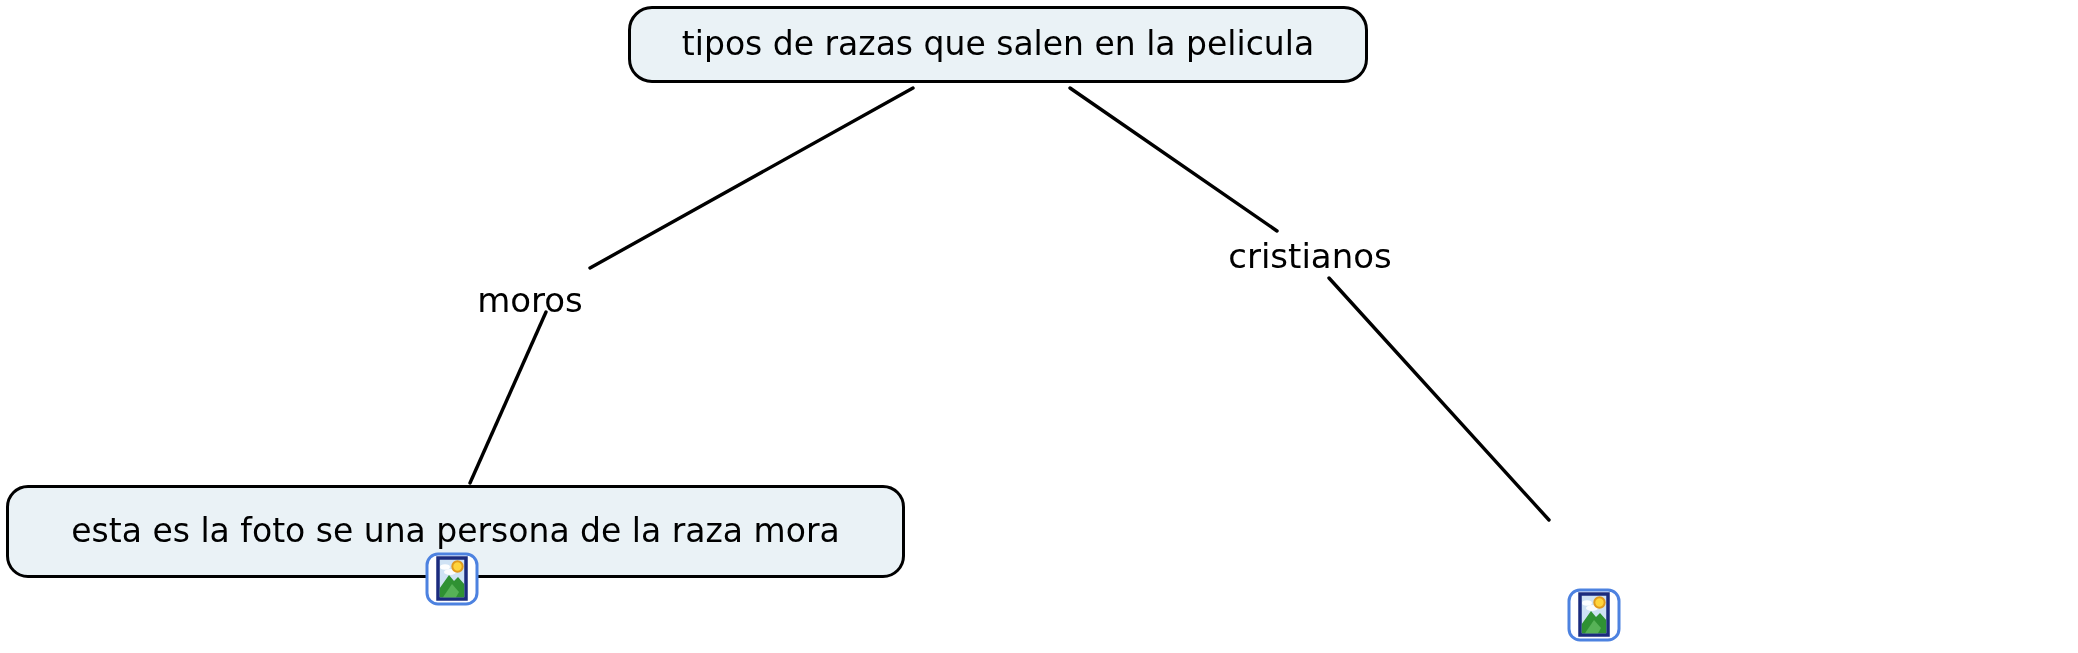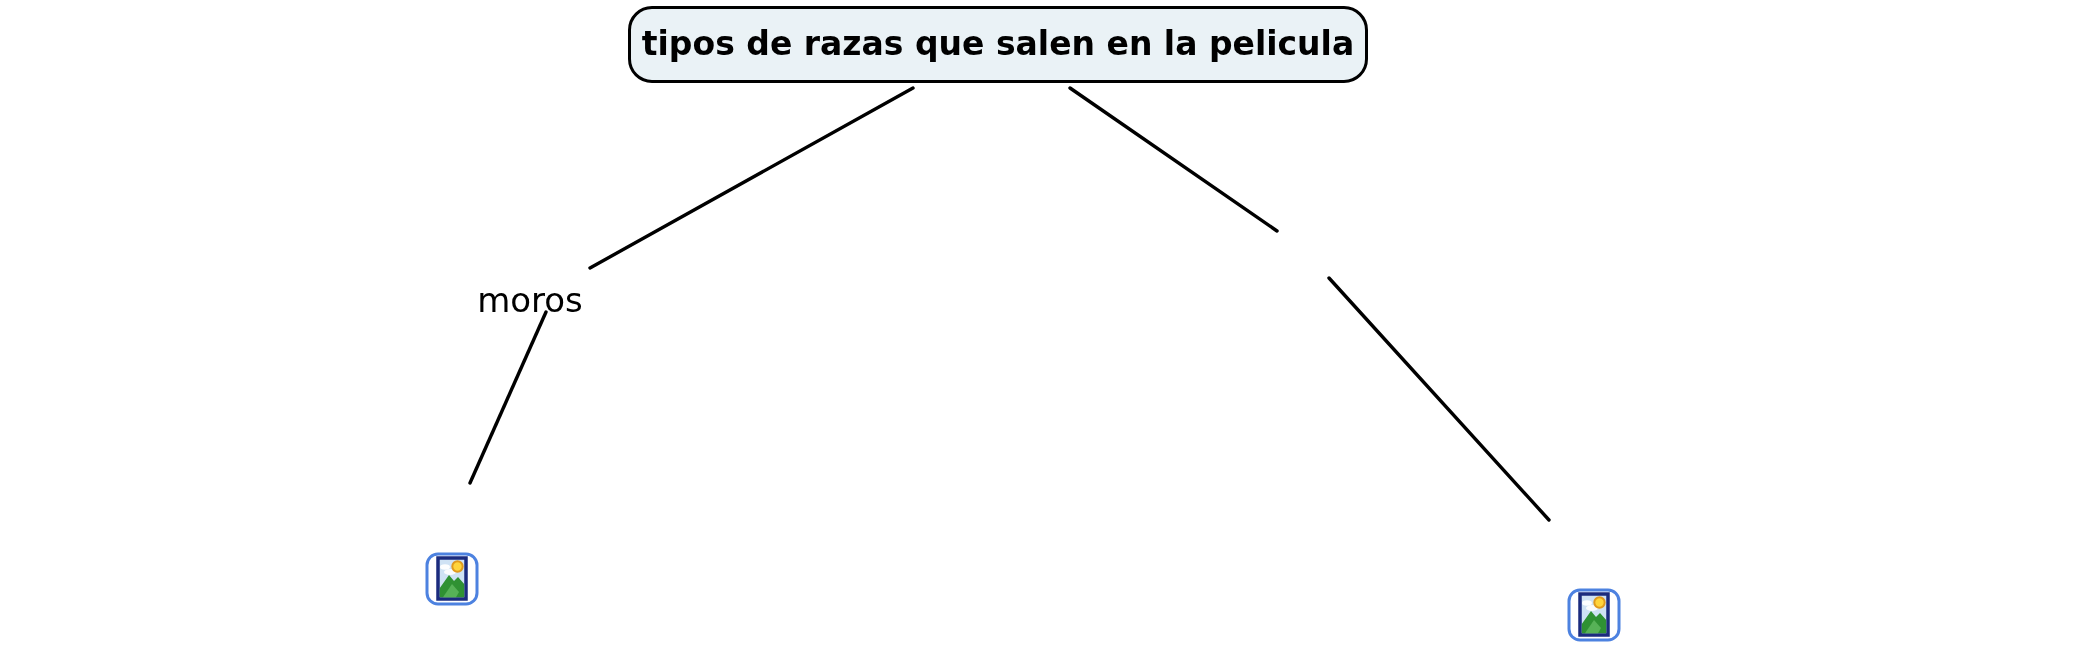--- a/index.html
+++ b/index.html
@@ -30,21 +30,20 @@
     justify-content: center;
     color: #000000;
     white-space: nowrap;
     font-size: 33px;
     line-height: 1.1;
   }
   .concept.root {
     left: 628px; top: 6px;
     width: 740px; height: 77px;
     border-radius: 24px;
-    font-weight: bold;
   }
   .concept.child-left {
     left: 6px; top: 485px;
     width: 899px; height: 93px;
     border-radius: 22px;
   }
   .concept.child-right {
     left: 1120px; top: 522px;
     width: 950px; height: 93px;
     border-radius: 22px;
@@ -77,21 +76,25 @@
     <line x1="1070" y1="88" x2="1277" y2="231" stroke="#000000"></line>
     <line x1="1329" y1="278" x2="1549" y2="520" stroke="#000000"></line>
   </svg>
 
   <div class="concept root">
     <span>tipos de razas que salen en la pelicula</span>
   </div>
 
   <div class="linking-phrase moros">moros</div>
 
+  <div class="linking-phrase cristianos">cristianos</div>
 
+  <div class="concept child-left">
+    <span>esta es la foto se una persona de la raza mora</span>
+  </div>
 
 
   <svg class="resource-icon left" viewBox="0 0 54 54">
     <rect x="2" y="2" width="50" height="50" rx="11" fill="#ffffff" stroke="#4d82e0" stroke-width="3"></rect>
     <rect x="13" y="6" width="28" height="41" stroke="#1b2b7e" stroke-width="3.5" fill="#cfe2f4"></rect>
     <ellipse cx="20" cy="15" rx="5" ry="2.8" fill="#ffffff" opacity="0.95"></ellipse>
     <ellipse cx="25" cy="20" rx="6" ry="3" fill="#ffffff" opacity="0.9"></ellipse>
     <circle cx="32.5" cy="14.5" r="5.2" stroke="#e09a1e" stroke-width="2" fill="#ffd43b"></circle>
     <polygon points="14.8,36 24,23 29,29 33,25 39.2,32 39.2,45.2 14.8,45.2" fill="#2f9133"></polygon>
     <polygon points="18,45.2 27,32 34,40 31,45.2" fill="#57b257"></polygon>

